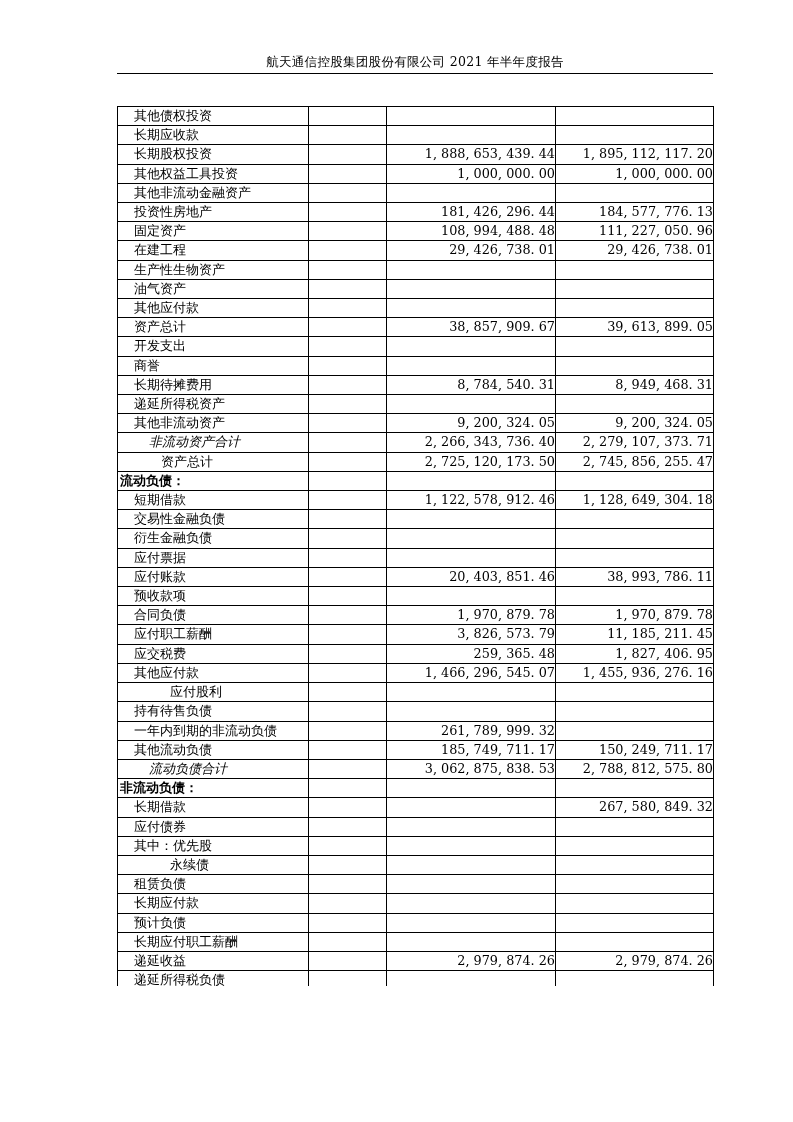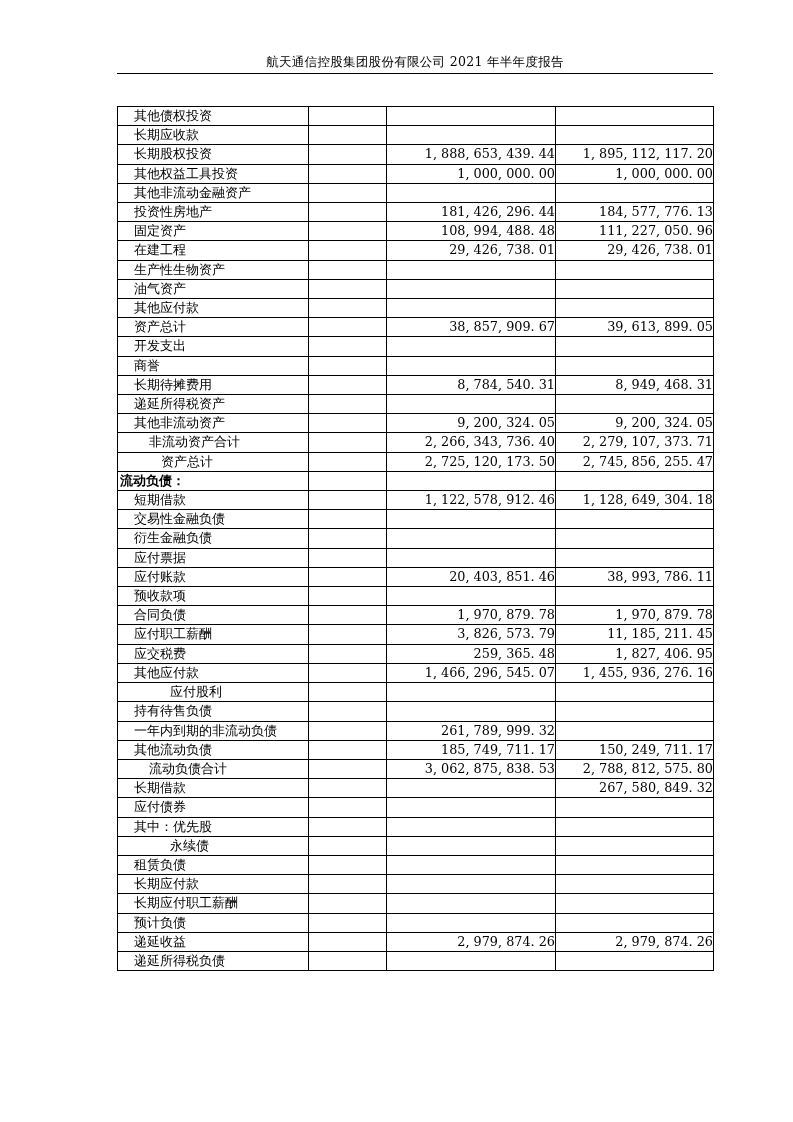--- a/index.html
+++ b/index.html
@@ -31,21 +31,21 @@
     height:18.2px;
     padding:0;
     overflow:hidden;
     white-space:nowrap;
     vertical-align:middle;
     line-height:18.2px;
   }
   .c-label span { display:block; }
   .ind-0 { padding-left:2px; }
   .ind-1 { padding-left:16px; }
-  .ind-2 { padding-left:31px; }
+  .ind-2 { padding-left:31px;font-style:italic; }
   .ind-3 { padding-left:43px; }
   .ind-4 { padding-left:52px; }
   .bold  { font-weight:bold; }
   .c-val {
     text-align:right;
     padding-right:5px;
     font-size:12.8px;
   }
   .page-number {
     position:absolute; top:1070px; left:0; width:793px;
@@ -347,20 +347,28 @@
         <tr>
           <td class="c-label">
             <span class="ind-2">流动负债合计</span>
           </td>
           <td class="c-note"></td>
           <td class="c-val">3, 062, 875, 838. 53</td>
           <td class="c-val">2, 788, 812, 575. 80</td>
         </tr>
         <tr>
           <td class="c-label">
+            <span class="ind-0 bold">非流动负债：</span>
+          </td>
+          <td class="c-note"></td>
+          <td class="c-val"></td>
+          <td class="c-val"></td>
+        </tr>
+        <tr>
+          <td class="c-label">
             <span class="ind-1">长期借款</span>
           </td>
           <td class="c-note"></td>
           <td class="c-val"></td>
           <td class="c-val">267, 580, 849. 32</td>
         </tr>
         <tr>
           <td class="c-label">
             <span class="ind-1">应付债券</span>
           </td>
@@ -395,29 +403,29 @@
         <tr>
           <td class="c-label">
             <span class="ind-1">长期应付款</span>
           </td>
           <td class="c-note"></td>
           <td class="c-val"></td>
           <td class="c-val"></td>
         </tr>
         <tr>
           <td class="c-label">
+            <span class="ind-1">预计负债</span>
+          </td>
+          <td class="c-note"></td>
+          <td class="c-val"></td>
+          <td class="c-val"></td>
+        </tr>
+        <tr>
+          <td class="c-label">
             <span class="ind-1">长期应付职工薪酬</span>
-          </td>
-          <td class="c-note"></td>
-          <td class="c-val"></td>
-          <td class="c-val"></td>
-        </tr>
-        <tr>
-          <td class="c-label">
-            <span class="ind-1">预计负债</span>
           </td>
           <td class="c-note"></td>
           <td class="c-val"></td>
           <td class="c-val"></td>
         </tr>
         <tr>
           <td class="c-label">
             <span class="ind-1">递延收益</span>
           </td>
           <td class="c-note"></td>

